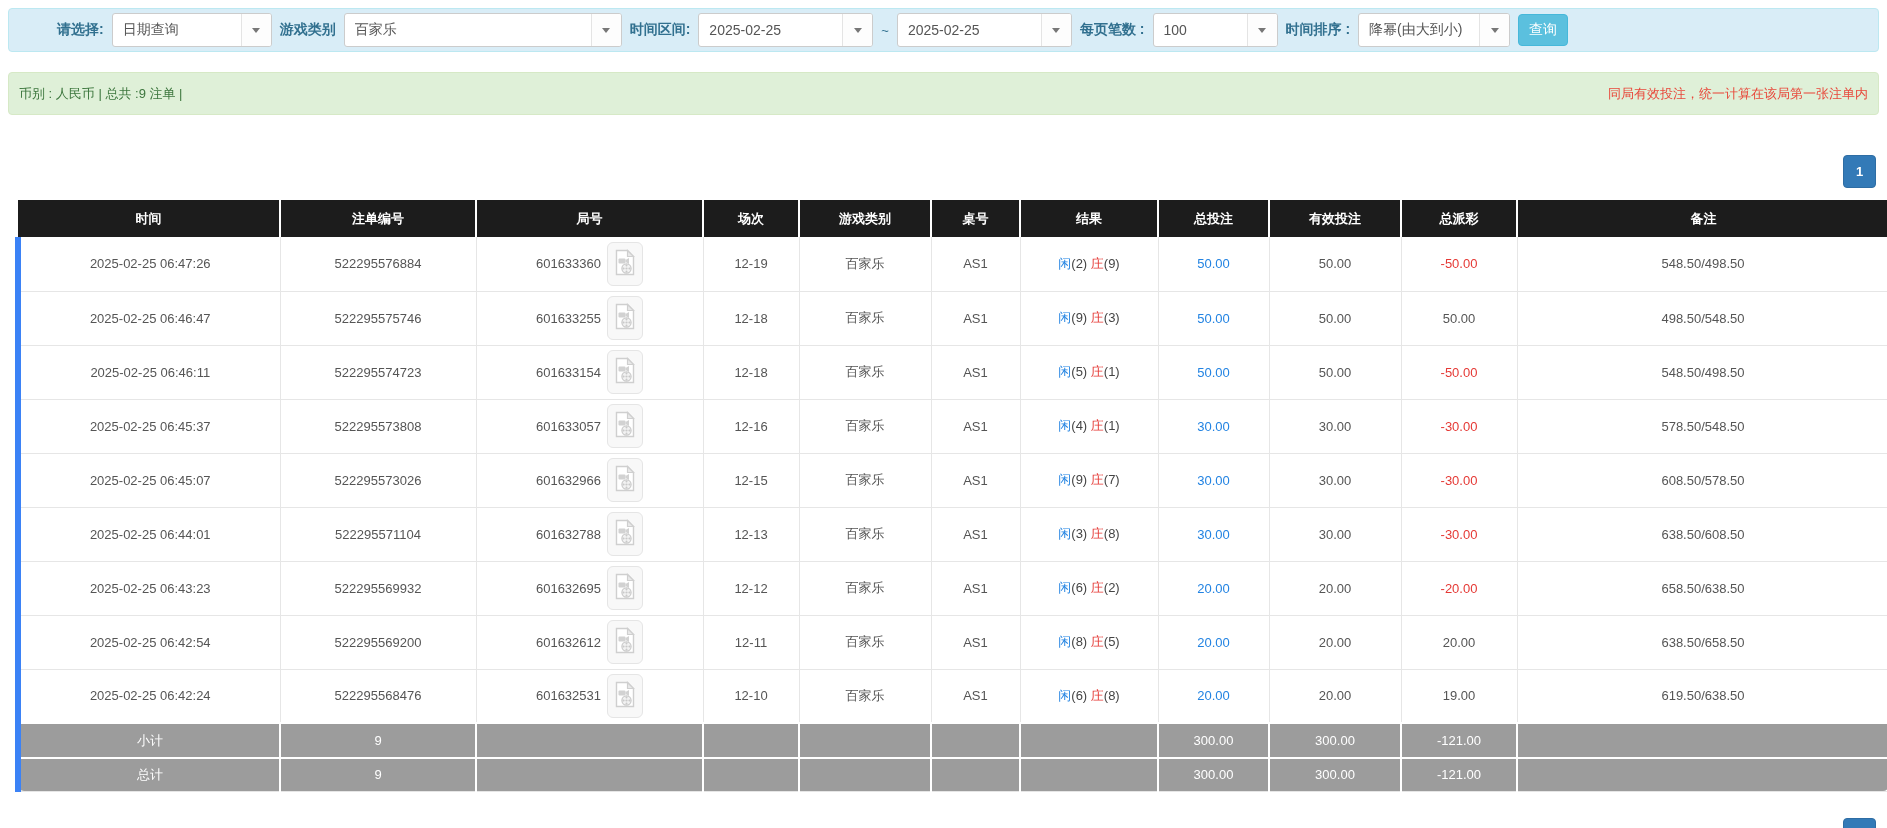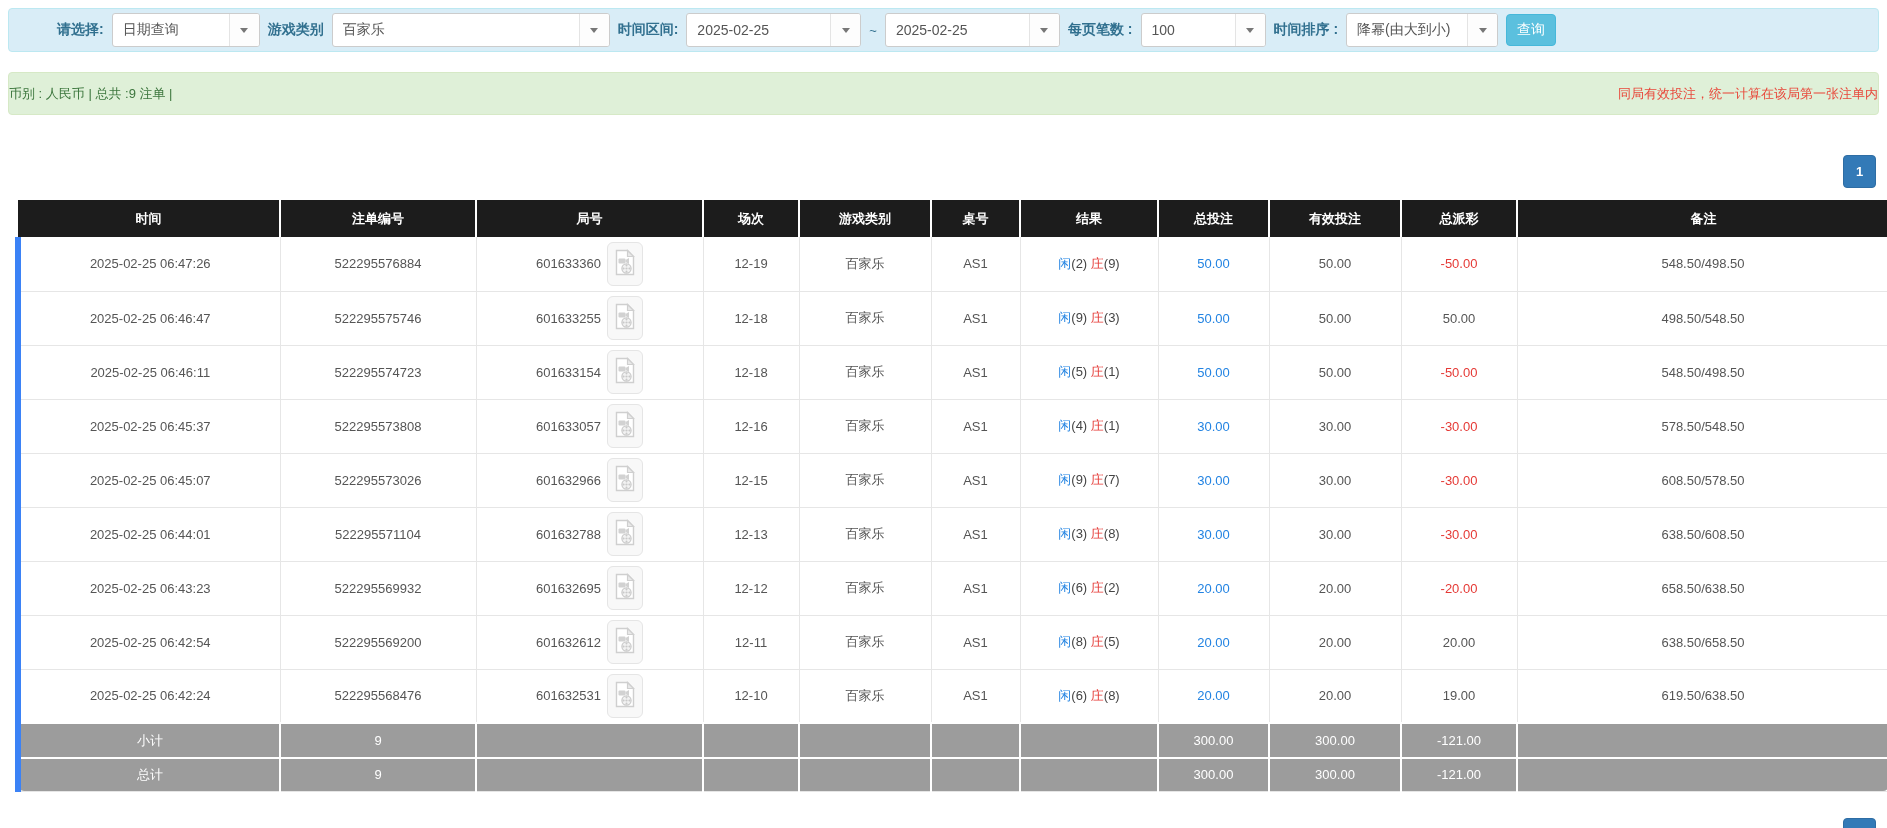--- a/index.html
+++ b/index.html
@@ -29,31 +29,31 @@
   }
   .combo-text{flex:1;padding:0 10px;font-size:14px;color:#555;white-space:nowrap;overflow:hidden;}
   .combo-arrow{
     width:30px;height:100%;display:flex;align-items:center;justify-content:center;
     border-left:1px solid #e4e4e4;background:#fdfdfd;
   }
   .combo-arrow i{
     display:block;width:0;height:0;border-left:4px solid transparent;
     border-right:4px solid transparent;border-top:5px solid #777;
   }
-  .w148{width:148px}.w278{width:278px}.w175{width:175px}.w125{width:125px}.w185{width:152px}
+  .w148{width:160px}.w278{width:278px}.w175{width:175px}.w125{width:125px}.w185{width:152px}
   .search-btn{
     height:32px;min-width:46px;padding:0 10px;background:var(--button-cyan);
     border:1px solid #46b8da;border-radius:4px;color:#fff;font-size:14px;cursor:pointer;
   }
   
   .summary-bar{
     position:absolute;top:72px;left:8px;width:1871px;height:43px;
     background:var(--bar-green-bg);border:1px solid var(--bar-green-border);
     border-radius:4px;display:flex;align-items:center;justify-content:space-between;
-    padding:0 0;
+    padding:0 10px;
   }
   .summary-left{font-size:13px;color:var(--green-text);}
   .summary-right{font-size:13px;color:var(--notice-red);}
   
   .pager{position:absolute;right:11px;display:flex;}
   .pager-top{top:155px;}
   .pager-bottom{top:818px;}
   .page-btn{
     width:33px;height:33px;background:var(--pagination-blue);border:1px solid #2e6da4;
     border-radius:4px;color:#fff;font-size:13px;font-weight:bold;cursor:pointer;

